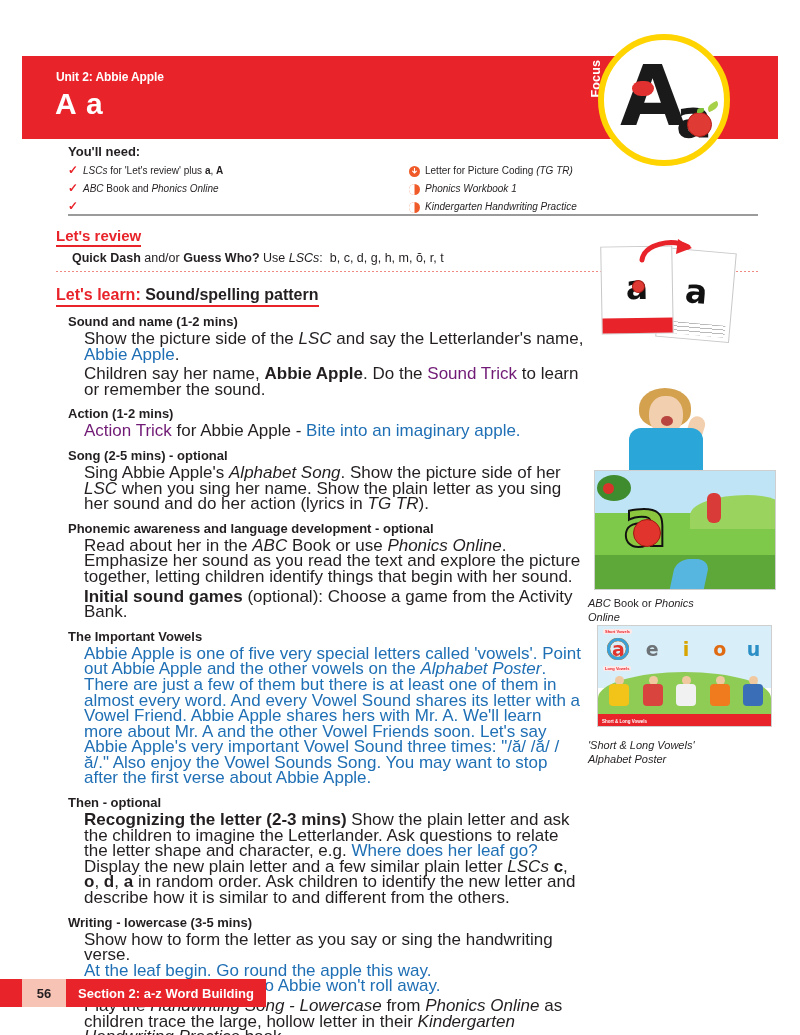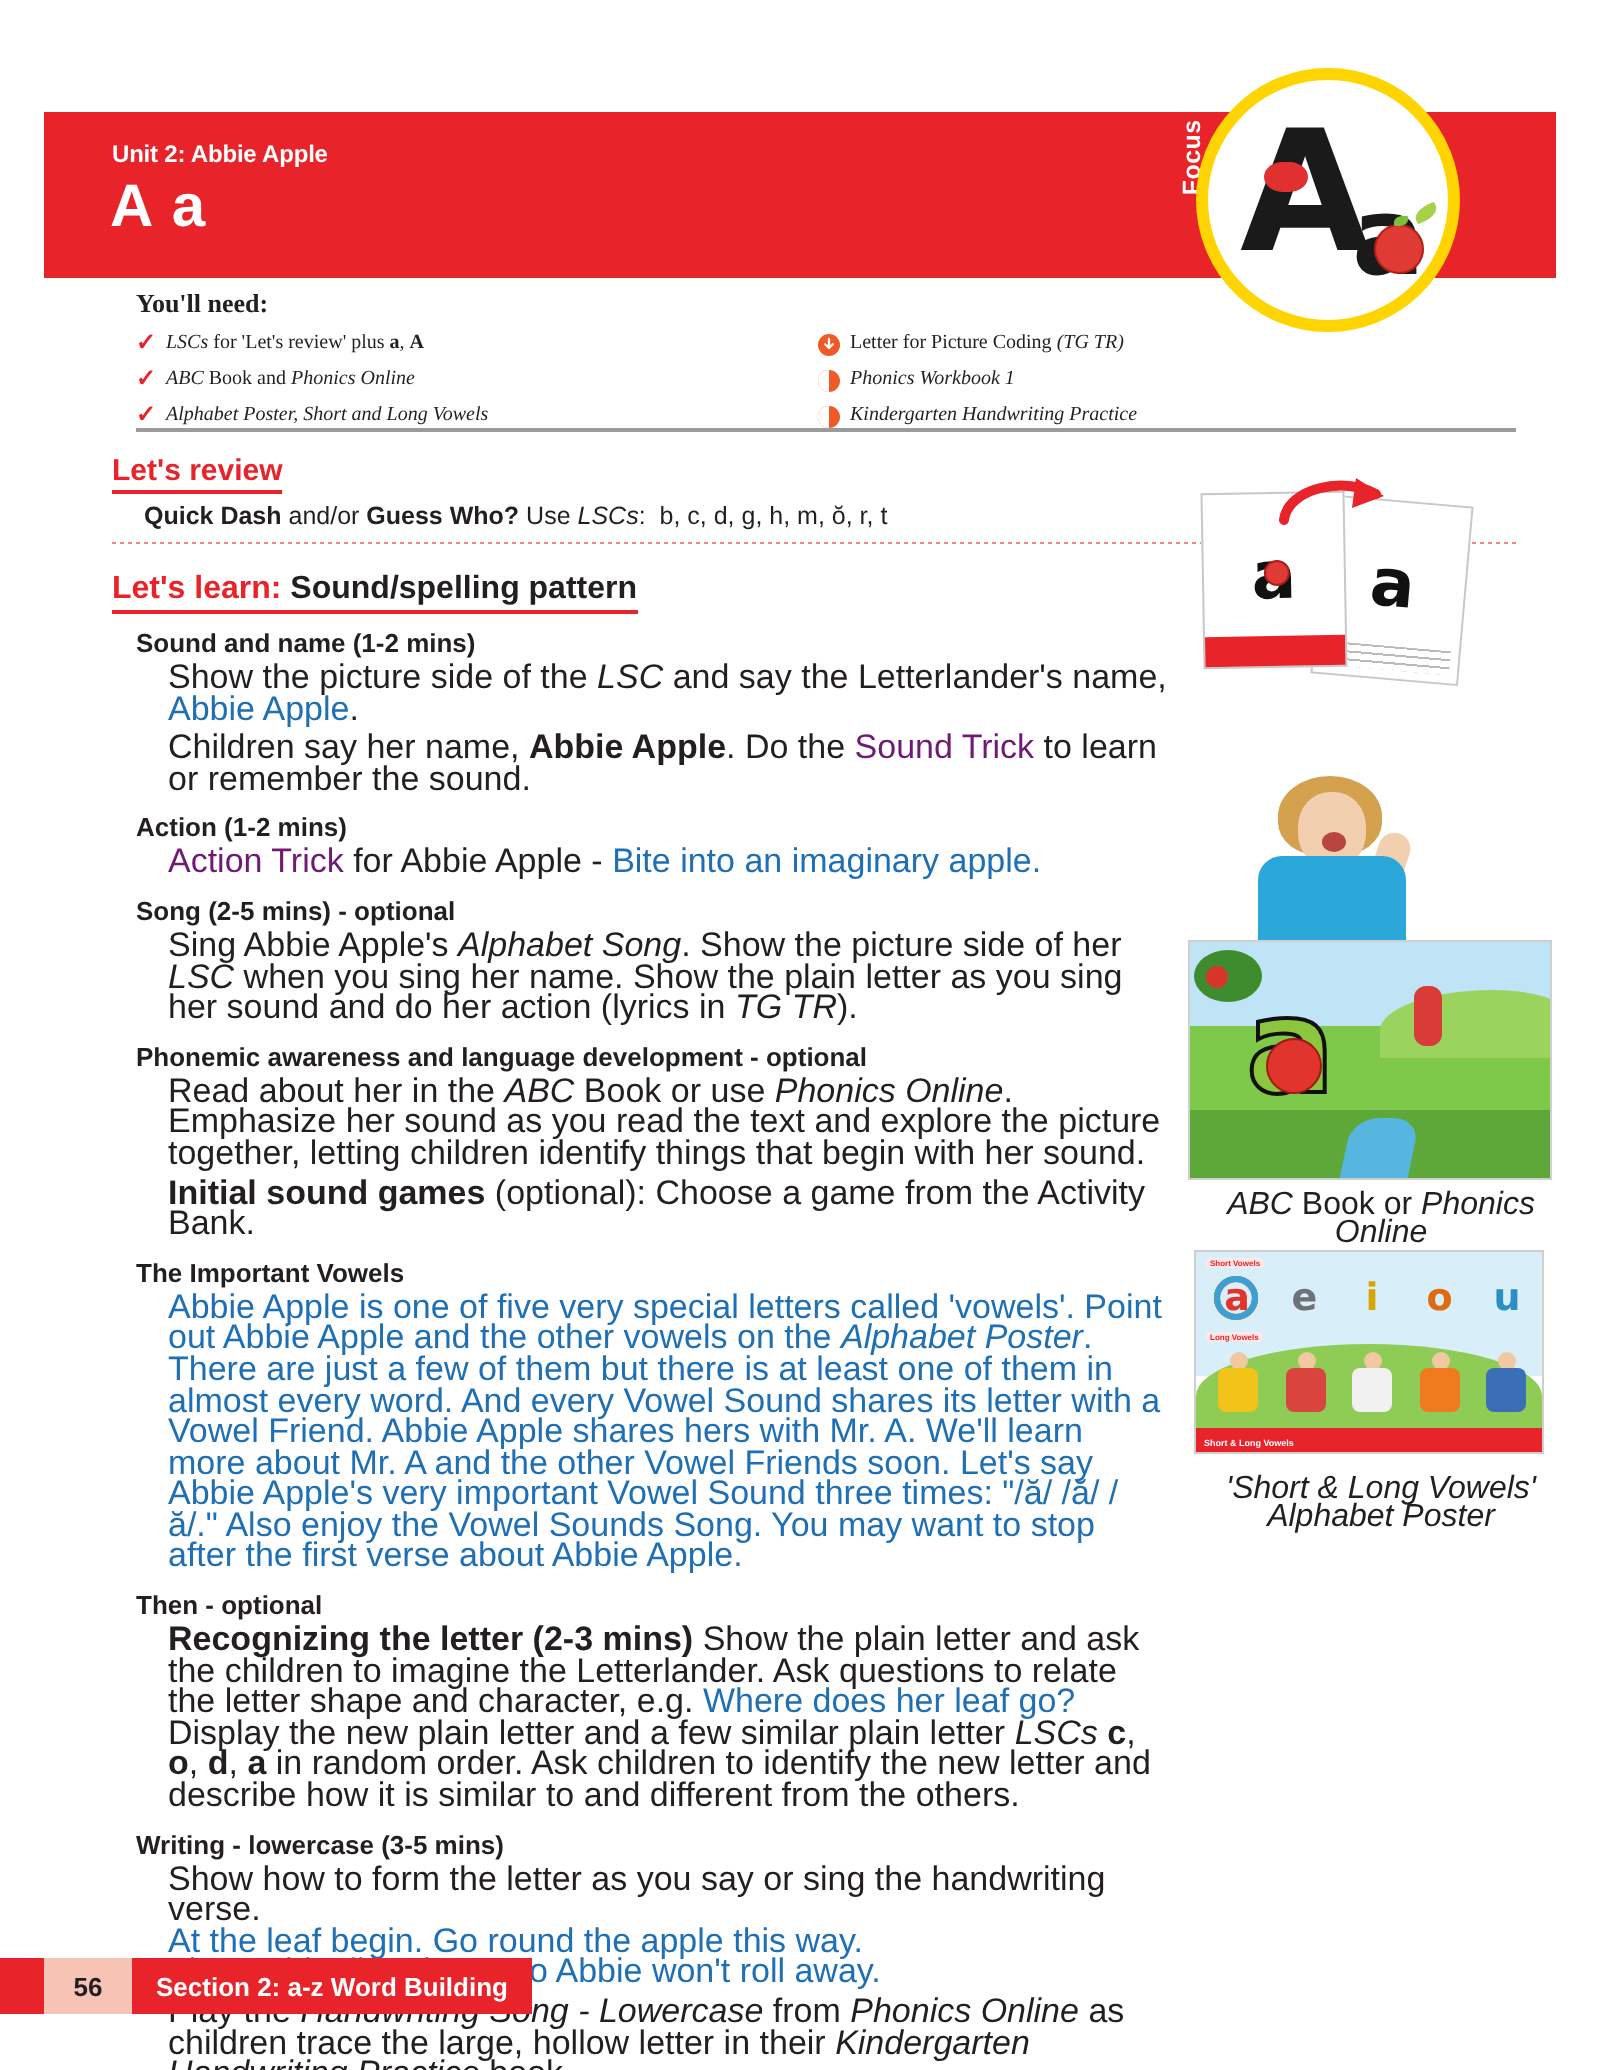--- a/index.html
+++ b/index.html
@@ -72,21 +72,21 @@
     border-radius:60% 10%;
   }
   .badge-leaf {
     position:absolute; left:103px; top:63px;
     width:12px; height:7px; background:#a8d14a;
     border-radius:70% 10%;
     transform:rotate(-25deg);
   }
 
   
-  .need-wrap { position:absolute; left:68px; top:144px; width:650px;font-family:Liberation Serif, serif; }
+  .need-wrap { position:absolute; left:68px; top:144px; width:650px; }
   .need-title { font-size:13px; font-weight:bold; margin-bottom:3px; }
   .need-cols { display:flex; }
   .need-col { width:50%; }
   .need-col.right { padding-left:16px; }
   .need-row { display:flex; align-items:flex-start; line-height:17px; margin-bottom:1px; }
   .tick {
     color:#e8232a; font-size:12px; font-weight:bold;
     width:15px; flex:0 0 15px; text-align:left; line-height:17px;
   }
   .dot-ic {
@@ -243,22 +243,22 @@
   .abc-stream {
     position:absolute; left:78px; bottom:0; width:34px; height:30px;
     background:#57b6e0; border-radius:40% 40% 0 0; transform:skewX(-12deg);
   }
   .abc-girl {
     position:absolute; left:112px; top:22px; width:14px; height:30px;
     background:#d93b38; border-radius:6px;
   }
 
   .cap {
-    position:absolute; width:205px; text-align:center;
-    font-size:16px; font-style:italic; line-height:14px; color:#231f20;
+    position:absolute; width:205px; text-align:left;
+    font-size:11px; font-style:italic; line-height:14px; color:#231f20;
   }
   .cap .rom { font-style:normal; }
   .cap1 { left:588px; top:596px; }
   .cap2 { left:588px; top:738px; }
 
   .poster {
     position:absolute; left:597px; top:625px; width:175px; height:102px;
     border:1px solid #cfcfcf; overflow:hidden; background:#ffffff;
   }
   .po-sky { position:absolute; left:0; top:0; width:100%; height:62px; background:#d8eef9; }
@@ -334,21 +334,20 @@
       <div class="need-row">
         <span class="tick">✓</span>
         <span class="need-text"><i>LSCs</i> <span class="rom">for 'Let's review' plus</span> <b>a</b><span class="rom">,</span> <b>A</b></span>
       </div>
       <div class="need-row">
         <span class="tick">✓</span>
         <span class="need-text"><i>ABC</i> <span class="rom">Book and</span> <i>Phonics Online</i></span>
       </div>
       <div class="need-row">
         <span class="tick">✓</span>
-        <span class="need-text"><i>Alphabet Poster, Short and Long Vowels</i></span>
       </div>
     </div>
     <div class="need-col right">
       <div class="need-row">
         <span class="dot-ic">
           <svg width="11" height="11" viewBox="0 0 11 11">
               <circle cx="5.5" cy="5.5" r="5.5" fill="#f05a28"></circle>
               <path d="M5.5 2.4v4.2M3.6 5.1l1.9 1.9 1.9-1.9" stroke="#fff" stroke-width="1.1" fill="none" stroke-linecap="round" stroke-linejoin="round"></path>
             </svg>
         </span>

